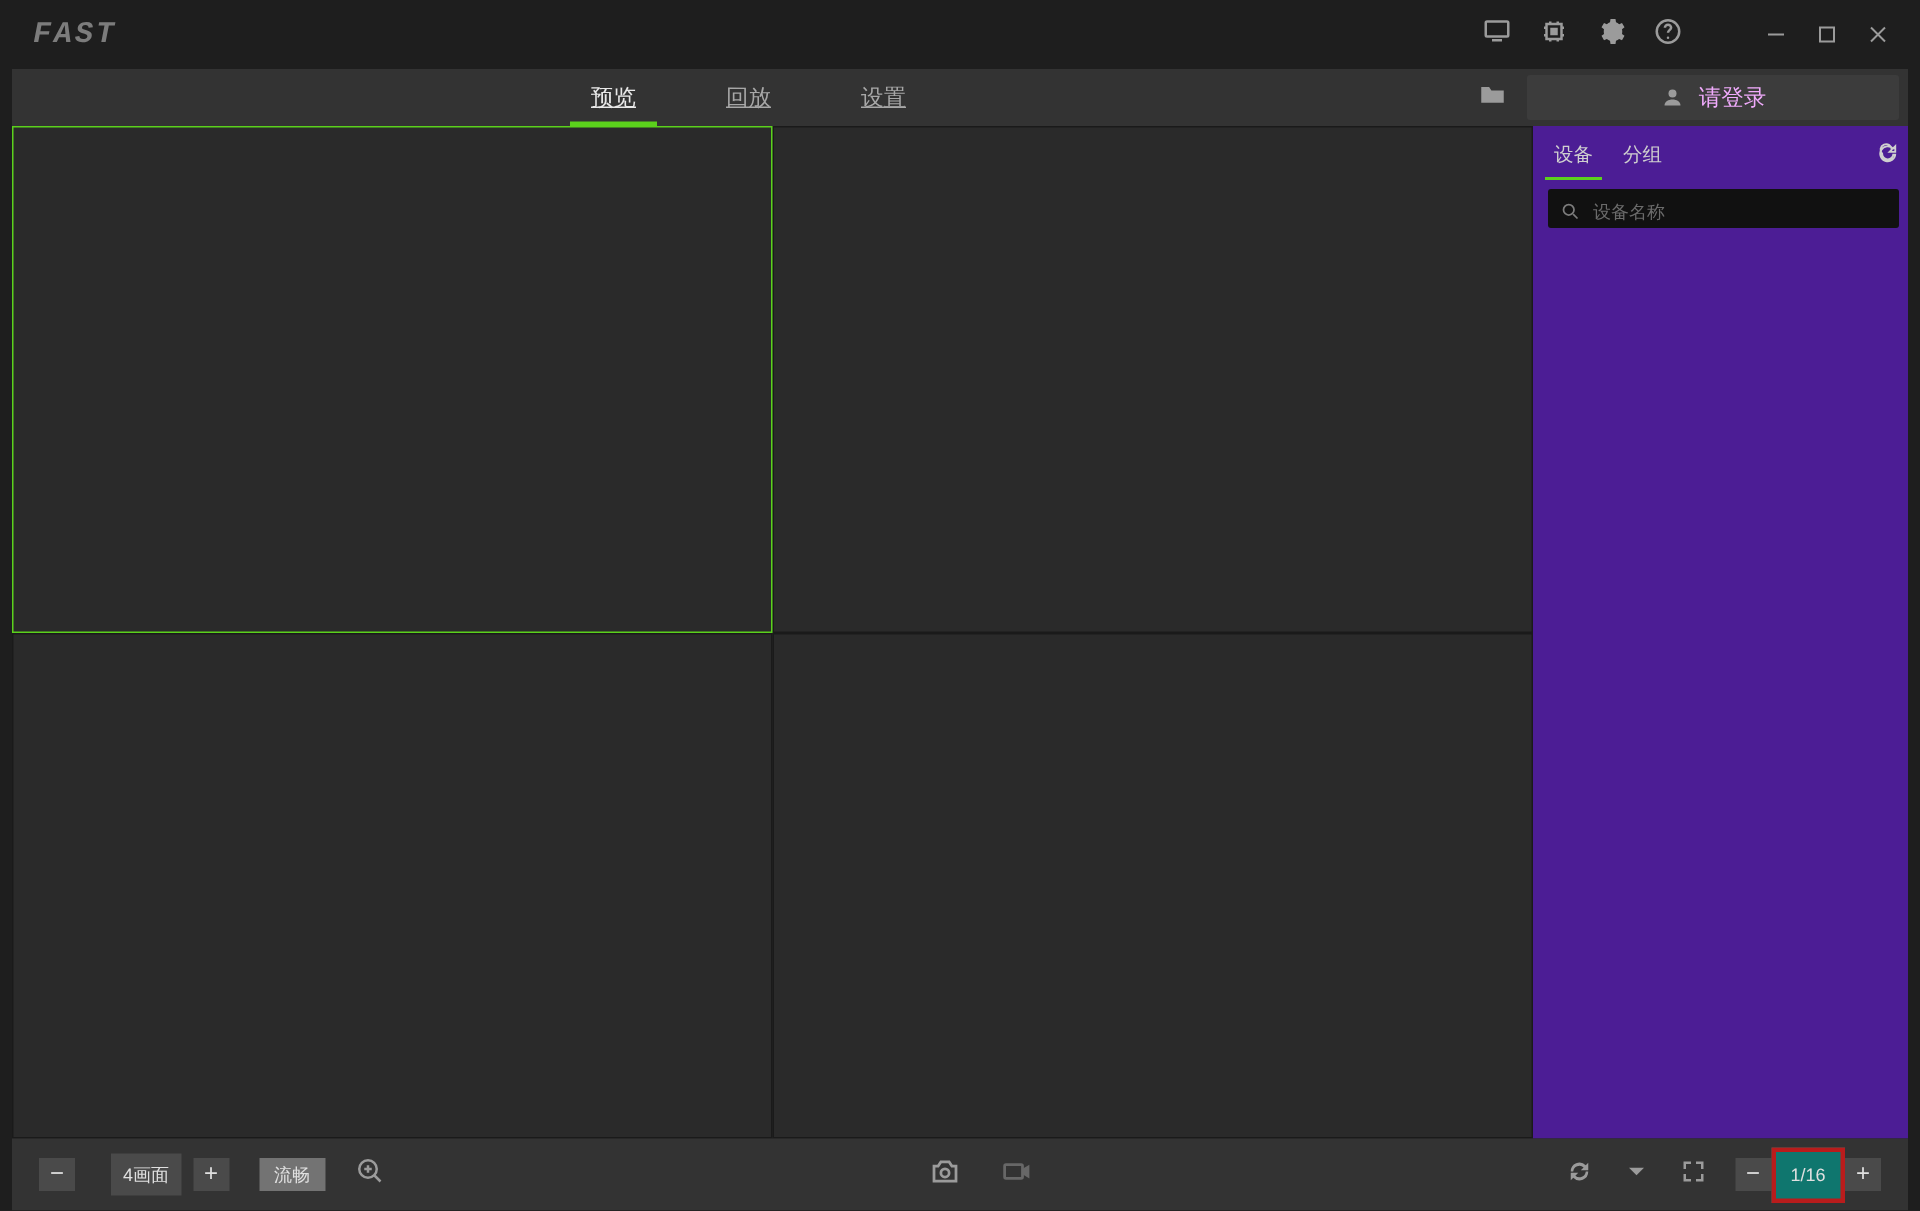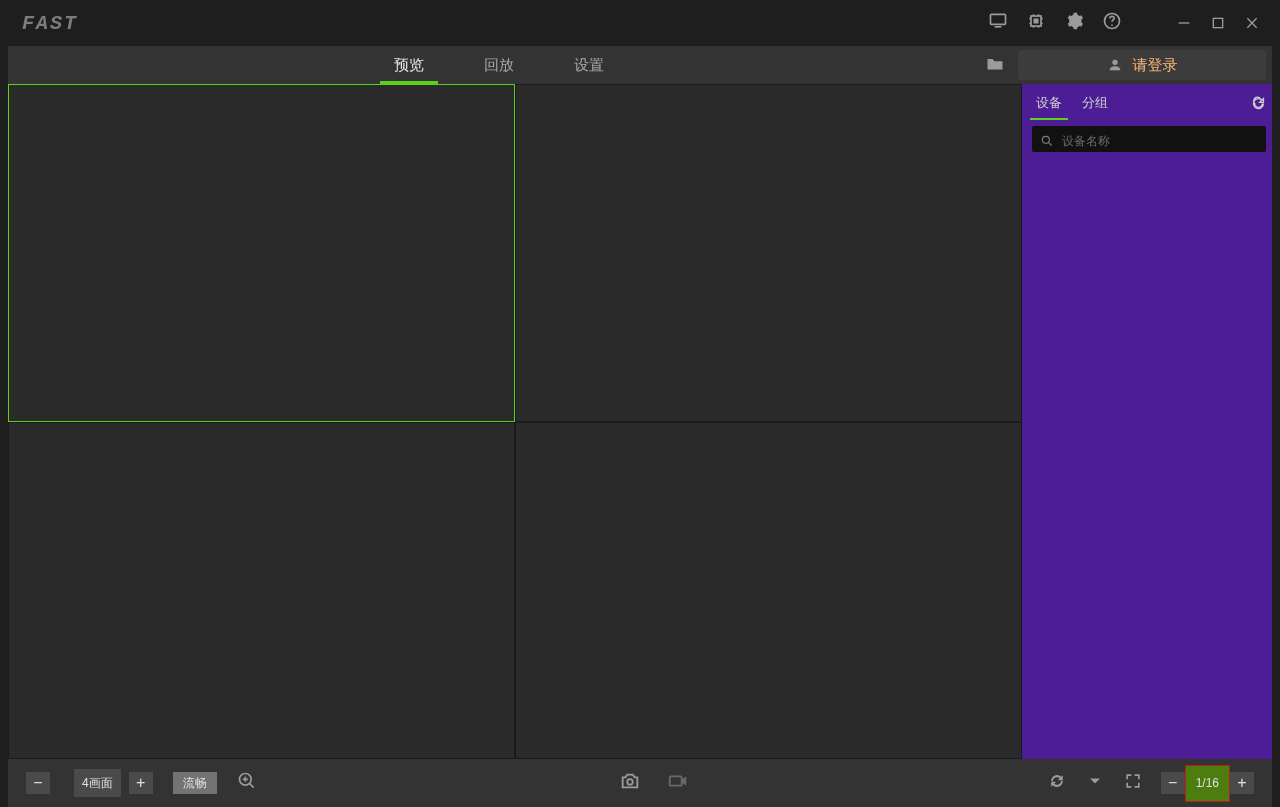--- a/index.html
+++ b/index.html
@@ -8,26 +8,26 @@
 
 .title-bar { height: 46px; background: #1e1e1e; display: flex; align-items: center; padding: 0 20px 0 22px; }
 .logo { font-family: Liberation Mono, monospace; font-weight: 900; font-size: 20px; letter-spacing: 2px; color: #7c7c7c; font-style: italic; }
 .title-icons { margin-left: auto; display: flex; align-items: center; gap: 18px; }
 .title-icons svg, .title-icons .win-btn { width: 16px; height: 16px; fill: #9b9b9b; cursor: pointer; }
 .win-btn { display: flex; align-items: center; justify-content: center; width: 18px; }
 
 
 .toolbar { height: 38px; background: #333333; display: flex; align-items: stretch; margin: 0 8px; }
 .tabs { display: flex; align-items: stretch; padding-left: 356px; }
-.tab { display: flex; align-items: center; padding: 0 30px; font-size: 15px; color: #a7a7a7; cursor: pointer; position: relative; }
+.tab { display: flex; align-items: center; padding: 0 30px; font-size: 15px; color: #a7a7a7; cursor: pointer; position: relative; text-decoration: underline; }
 .tab.active { color: #e8e8e8; }
 .tab.active::after { content: ""; position: absolute; left: 16px; right: 16px; bottom: 0; height: 3px; background: #5bd11c; }
 .toolbar-right { margin-left: auto; display: flex; align-items: center; gap: 14px; padding-right: 6px; }
 .folder-btn svg { width: 18px; height: 15px; fill: #9b9b9b; }
-.login-btn { width: 248px; height: 30px; background: #3c3c3c; border-radius: 2px; display: flex; align-items: center; justify-content: center; gap: 10px; color: #fdba74; font-size: 15px; cursor: pointer; }
+.login-btn { width: 248px; height: 30px; background: #3c3c3c; border-radius: 2px; display: flex; align-items: center; justify-content: center; gap: 10px; color: #f0abfc; font-size: 15px; cursor: pointer; }
 .login-btn svg { width: 16px; height: 16px; fill: #9b9b9b; }
 
 
 .main { display: flex; height: calc(807px - 46px - 38px - 48px); margin: 0 8px; }
 .grid-area { flex: 1; position: relative; background: #2a2a2a; }
 .cell { position: absolute; border: 1px solid #1a1a1a; }
 .cell.sel { border: 1px solid #5bd11c; z-index: 2; }
 
 .c0 { left: 0; top: 0; width: 50%; height: 50%; }
 .c1 { left: 50%; top: 0; width: 50%; height: 50%; }
@@ -52,21 +52,21 @@
 .sq-btn { width: 24px; height: 22px; background: #4a4a4a; display: flex; align-items: center; justify-content: center; cursor: pointer; font-size: 16px; color: #e0e0e0; }
 .sq-label { height: 22px; background: #4a4a4a; display: flex; align-items: center; padding: 14px 8px; font-size: 12px; color: #e0e0e0; margin-left: 16px; }
 .stream-btn { height: 22px; background: #737373; display: flex; align-items: center; padding: 0 10px; font-size: 12px; color: #e0e0e0; cursor: pointer; }
 .icon-btn svg { width: 20px; height: 20px; fill: #9b9b9b; cursor: pointer; }
 .icon-btn.camera svg, .icon-btn.rec svg { width: 22px; height: 22px; }
 .bottom .center-group { position: absolute; left: 50%; transform: translateX(-30%); display: flex; gap: 26px; }
 .bottom { position: relative; }
 .right-group { margin-left: auto; display: flex; align-items: center; gap: 18px; }
 .page-cluster { display: flex; align-items: center; gap: 0; }
 .page-cluster .sq-btn { background: #4a4a4a; width: 24px; height: 22px; }
-.page-display { height: 37px; background: #4d7c0f; border: 1px solid #b91c1c; color: #e0e0e0; font-size: 12px; padding: 0 10px; display: flex; align-items: center; }
+.page-display { height: 37px; background: #0f766e; border: 3px solid #b91c1c; color: #e0e0e0; font-size: 12px; padding: 0 10px; display: flex; align-items: center; }
 </style>
 </head>
 <body>
 
 <div class="title-bar">
   <div class="logo">FAST</div>
   <div class="title-icons">
     <span class="icon-btn">
       <svg viewBox="0 0 24 24">
           <rect x="3" y="4" width="18" height="12" rx="1" fill="none" stroke="#9b9b9b" stroke-width="2"></rect>

